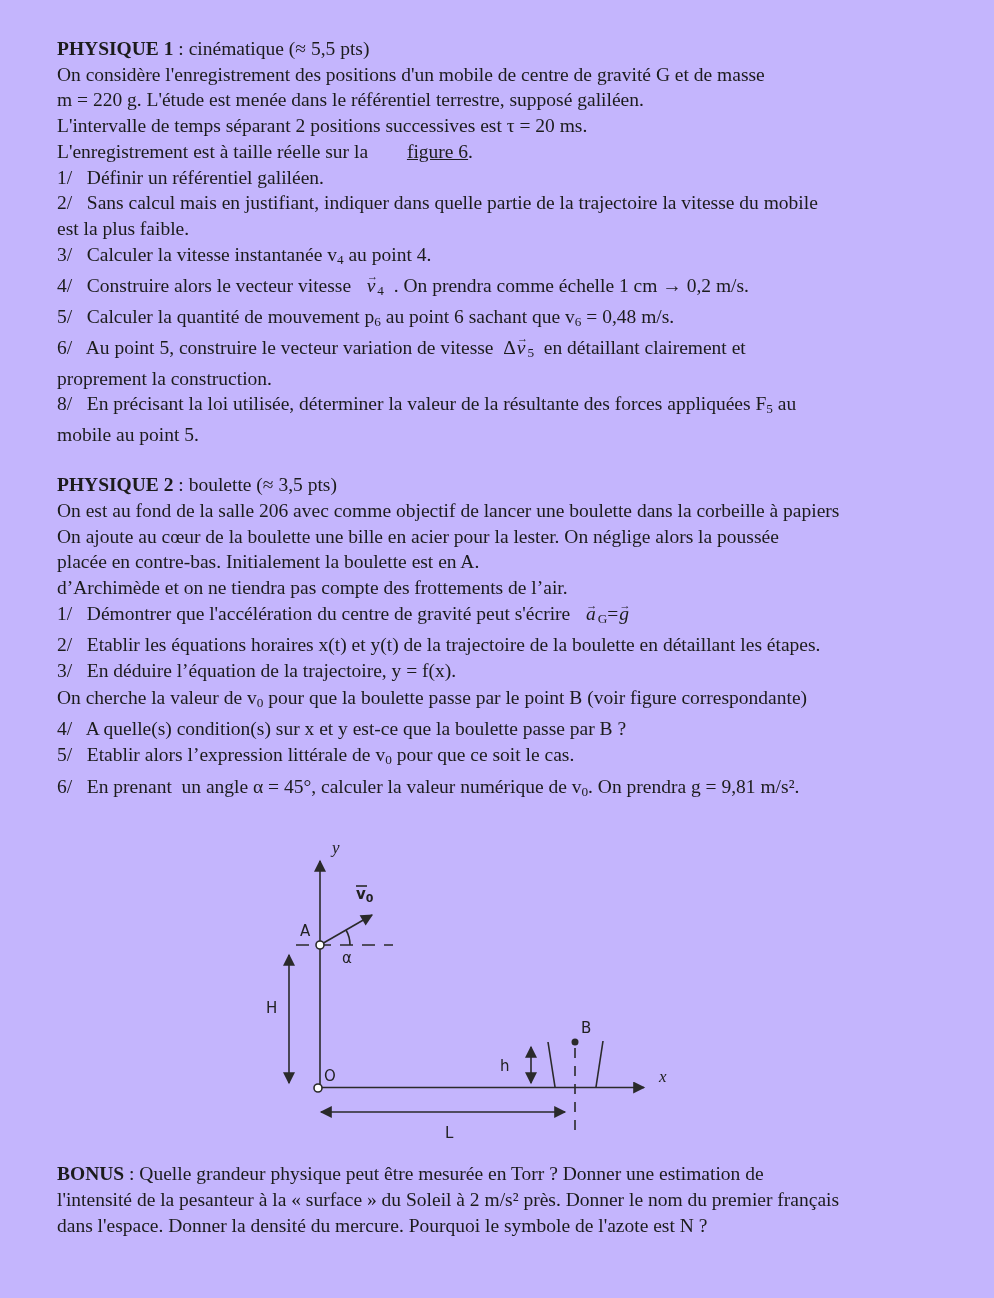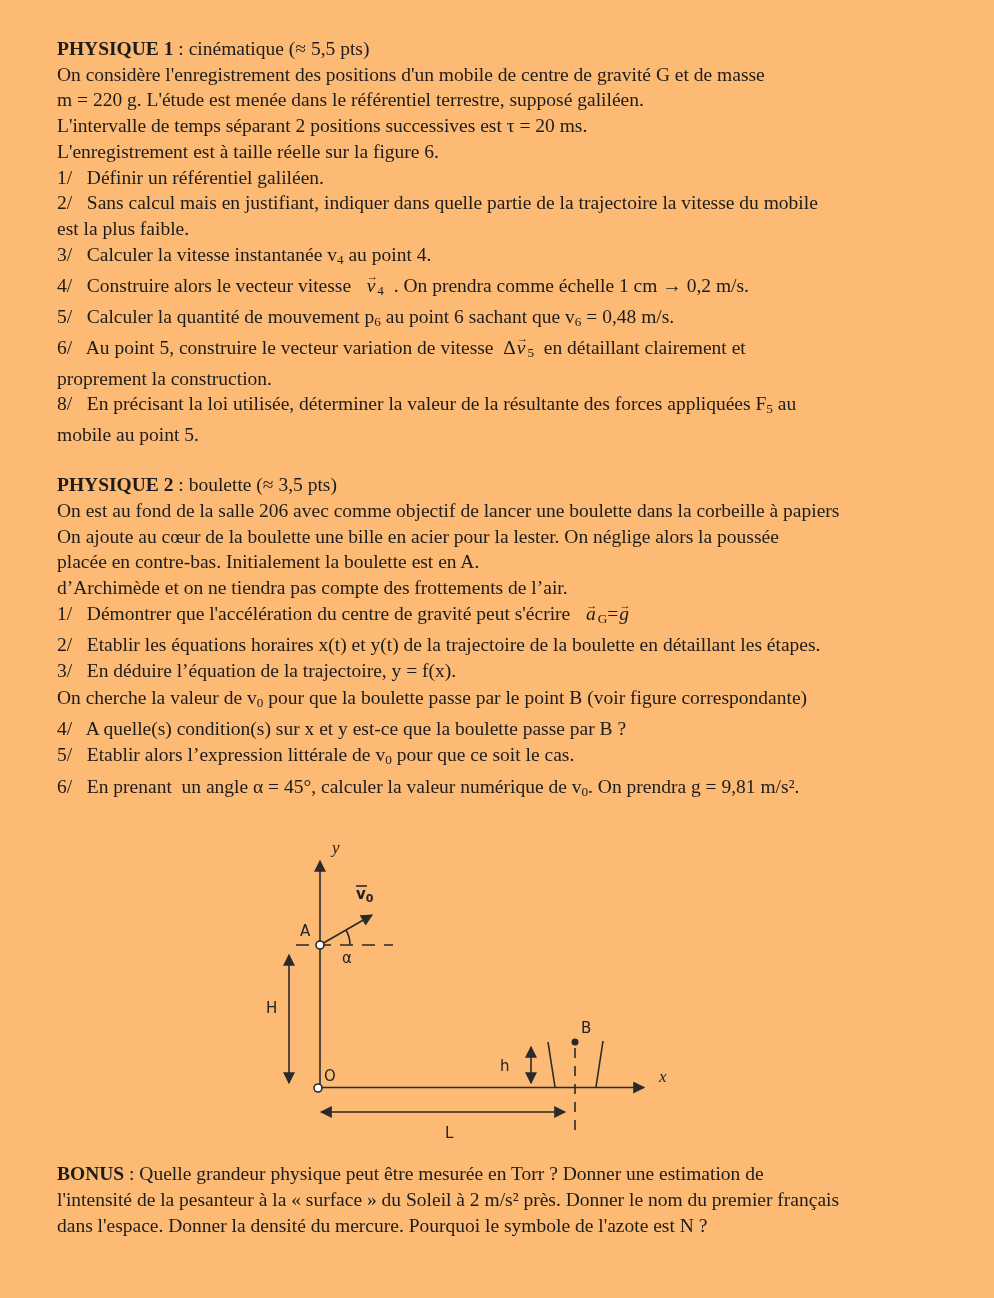--- a/index.html
+++ b/index.html
@@ -1,33 +1,33 @@
 <!DOCTYPE html>
 <html><head>
 <meta charset="utf-8">
 <style>
   html,body{margin:0;padding:0;background:#e8e8e8;}
   .page{
     position:relative;
     width:994px;height:1298px;
-    background:#fdba74;
+    background:#c4b5fd;
     box-sizing:border-box;
     padding:36px 38px 0 57px;
     font-family:"Liberation Serif","DejaVu Serif",serif;
     font-size:19.5px;
     color:#1c1c1c;
     overflow:hidden;
   }
   .line{white-space:pre;line-height:25.7px;}
   .sec-p2{margin-top:24px;}
   .sec-p2q{}
   .sec-p2q .line{line-height:26.2px;}
   .sec-bonus{margin-top:16px;}
   .b{font-weight:bold;}
-  .u{}
+  .u{text-decoration:underline;margin-left:34px;}
   .sub{font-size:0.68em;vertical-align:-0.25em;}
   .vec{font-style:italic;position:relative;display:inline-block;padding:0 2px 0 1px;}
   .vec::after{content:"→";position:absolute;left:1px;top:-0.78em;font-size:0.58em;font-style:normal;}
   .figure-wrap{margin:30px 0 0 203px;width:420px;height:310px;}
   .fig-label{font-family:"DejaVu Sans","Liberation Sans",sans-serif;font-size:15px;fill:#222;}
   .fig-label-math{font-family:"Liberation Serif",serif;font-style:italic;font-size:17px;fill:#222;}
   .fig-stroke{stroke:#2a2a2a;stroke-width:1.6;fill:none;}
 </style>
 </head>
 <body>

